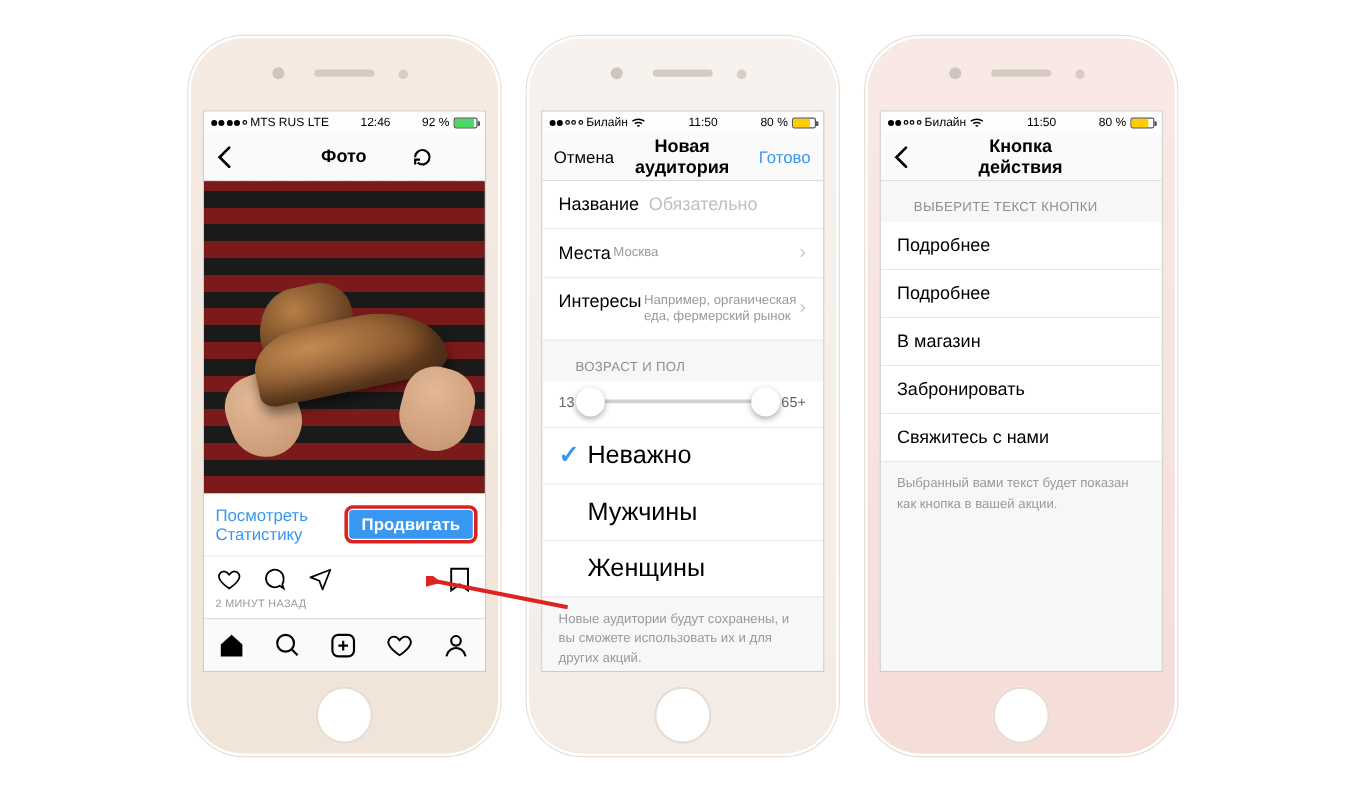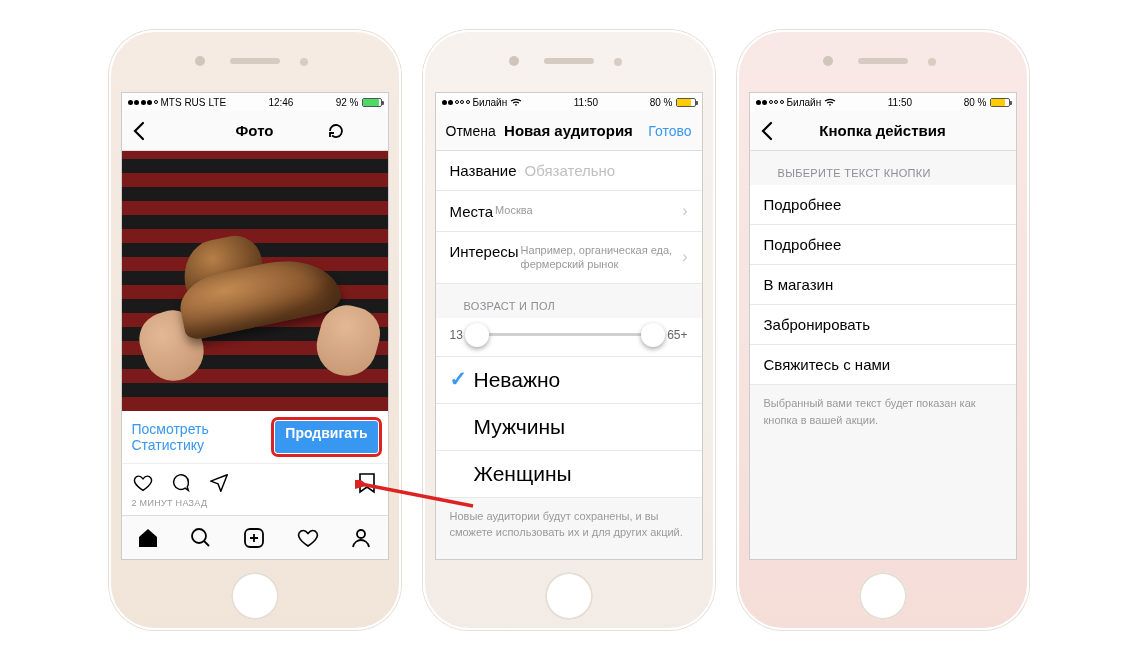--- a/index.html
+++ b/index.html
@@ -5,21 +5,21 @@
   * { box-sizing: border-box; margin: 0; padding: 0; }
   body {
     font-family: -apple-system, "Helvetica Neue", Arial, sans-serif;
     background: #fff;
     display: flex;
     justify-content: center;
     gap: 22px;
     padding: 30px 20px;
   }
   .phone {
-    width: 292px;
+    width: 260px;
     height: 600px;
     border-radius: 46px;
     background: linear-gradient(#f7f2ee, #f3ece6);
     padding: 62px 12px 70px 12px;
     position: relative;
     box-shadow: 0 0 0 1px #e6ded6, inset 0 0 0 2px #fff;
   }
   .phone.gold { background: linear-gradient(#f5ebe3, #f1e4d8); }
   .phone.rose { background: linear-gradient(#f9e9e6, #f5ddd8); }
   .speaker {
@@ -103,21 +103,21 @@
   }
   .hand {
     position:absolute; width:60px; height:70px;
     background: radial-gradient(circle at 40% 30%, #e3b895, #c4936f);
     border-radius: 30px 30px 34px 34px;
   }
   .hand.l { left:20px; bottom:30px; transform:rotate(-20deg); }
   .hand.r { right:10px; bottom:35px; transform:rotate(15deg); }
 
   .promo-row {
-    display:flex; justify-content:space-between; 
+    display:flex; justify-content:space-between; align-items:center;
     padding: 10px 10px; border-bottom:1px solid #eee; font-size: 14px;
   }
   .promo-row .stats { color:#3897f0; font-weight:500; }
   .promote-btn {
     background:#3897f0; color:#fff; padding:4px 10px; border-radius:3px;
     font-weight:600; font-size:14px;
     outline: 3px solid #d22; outline-offset: 1px;
   }
   .icon-row {
     display:flex; justify-content:space-between; align-items:center;

